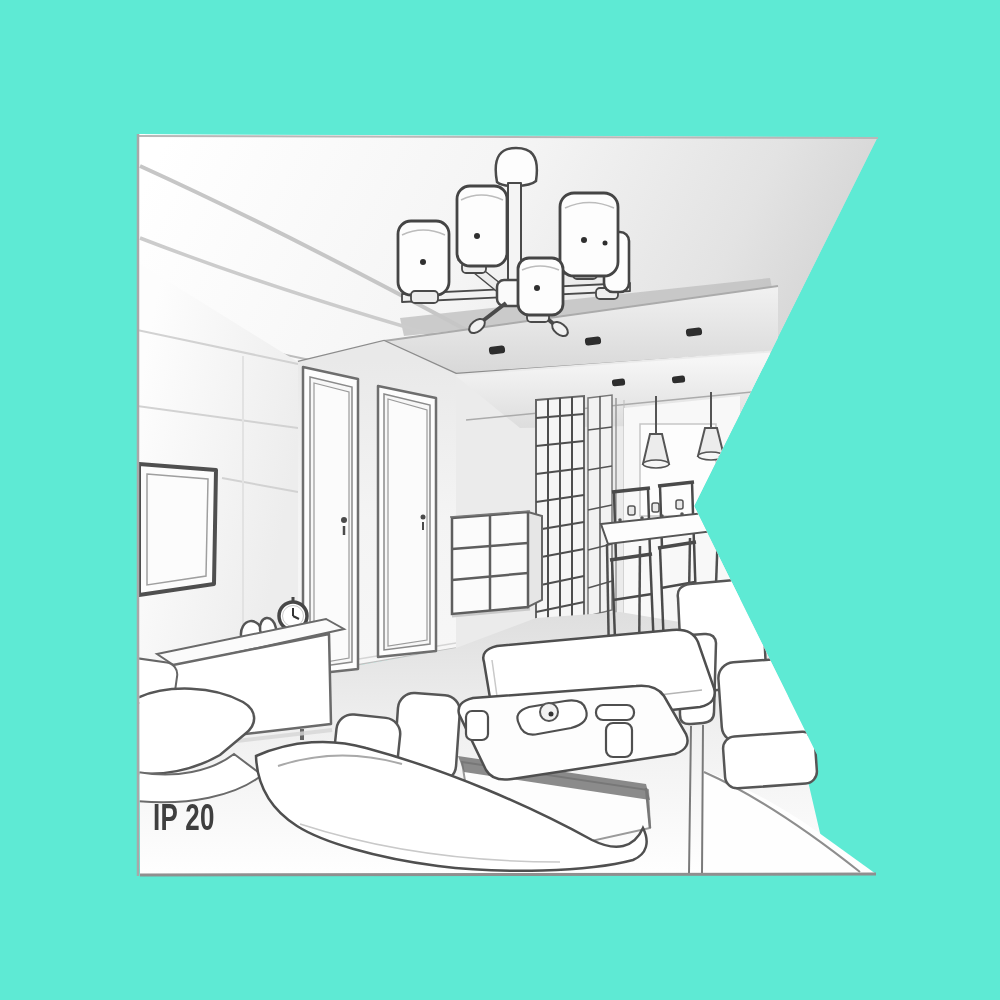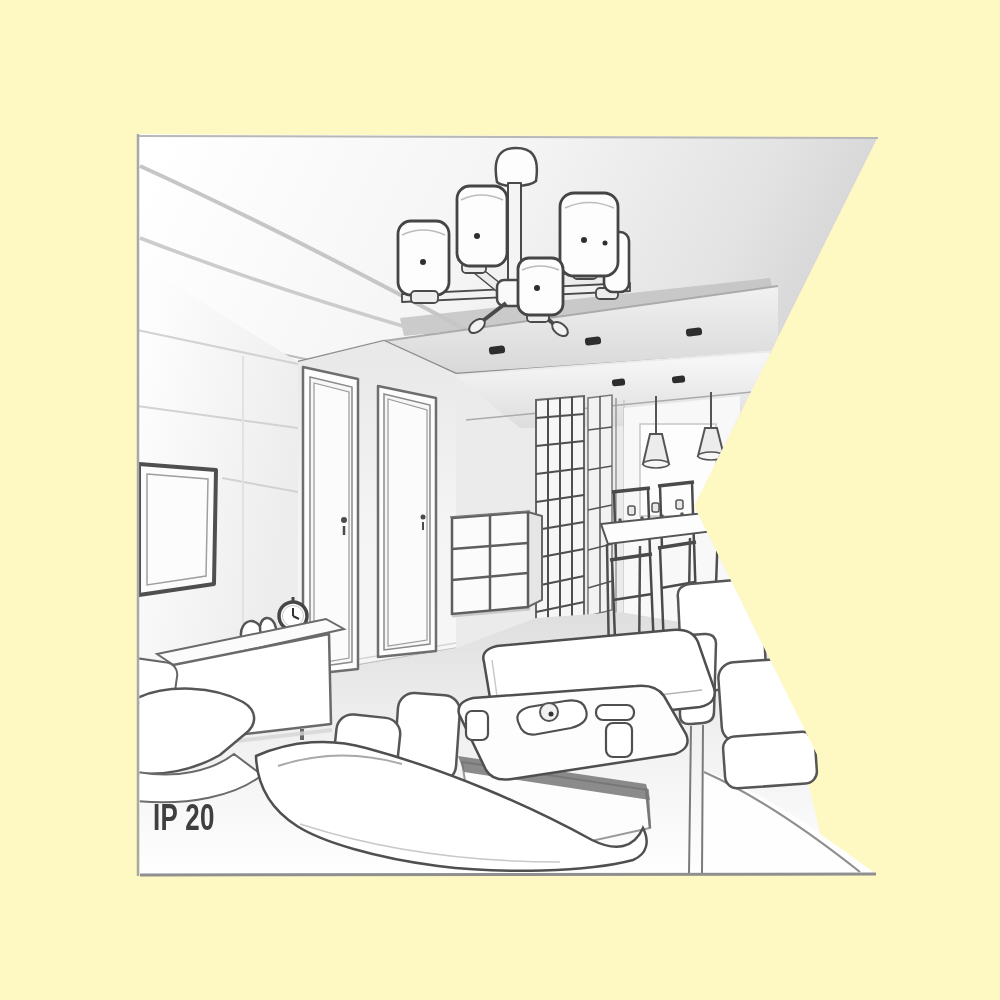--- a/index.html
+++ b/index.html
@@ -1,16 +1,16 @@
 <!DOCTYPE html>
 <html><head>
 <meta charset="utf-8">
 <style>
   html,body{margin:0;padding:0;background:#ffffff;width:1000px;height:1000px;overflow:hidden;}
-  #stage{position:relative;width:1000px;height:1000px;background:#fef9c3;font-family:"Liberation Sans",sans-serif;}
+  #stage{position:relative;width:1000px;height:1000px;background:#5eead4;font-family:"Liberation Sans",sans-serif;}
   #room-svg{position:absolute;left:0;top:0;display:block;}
   #ip-label{
     position:absolute;left:153px;top:800px;
     font-family:"Liberation Sans",sans-serif;
     font-size:36px;font-weight:bold;line-height:1;
     color:#3f3f3f;letter-spacing:0.5px;
     transform:scaleX(0.72);transform-origin:left top;
     white-space:nowrap;
   }
 </style>

